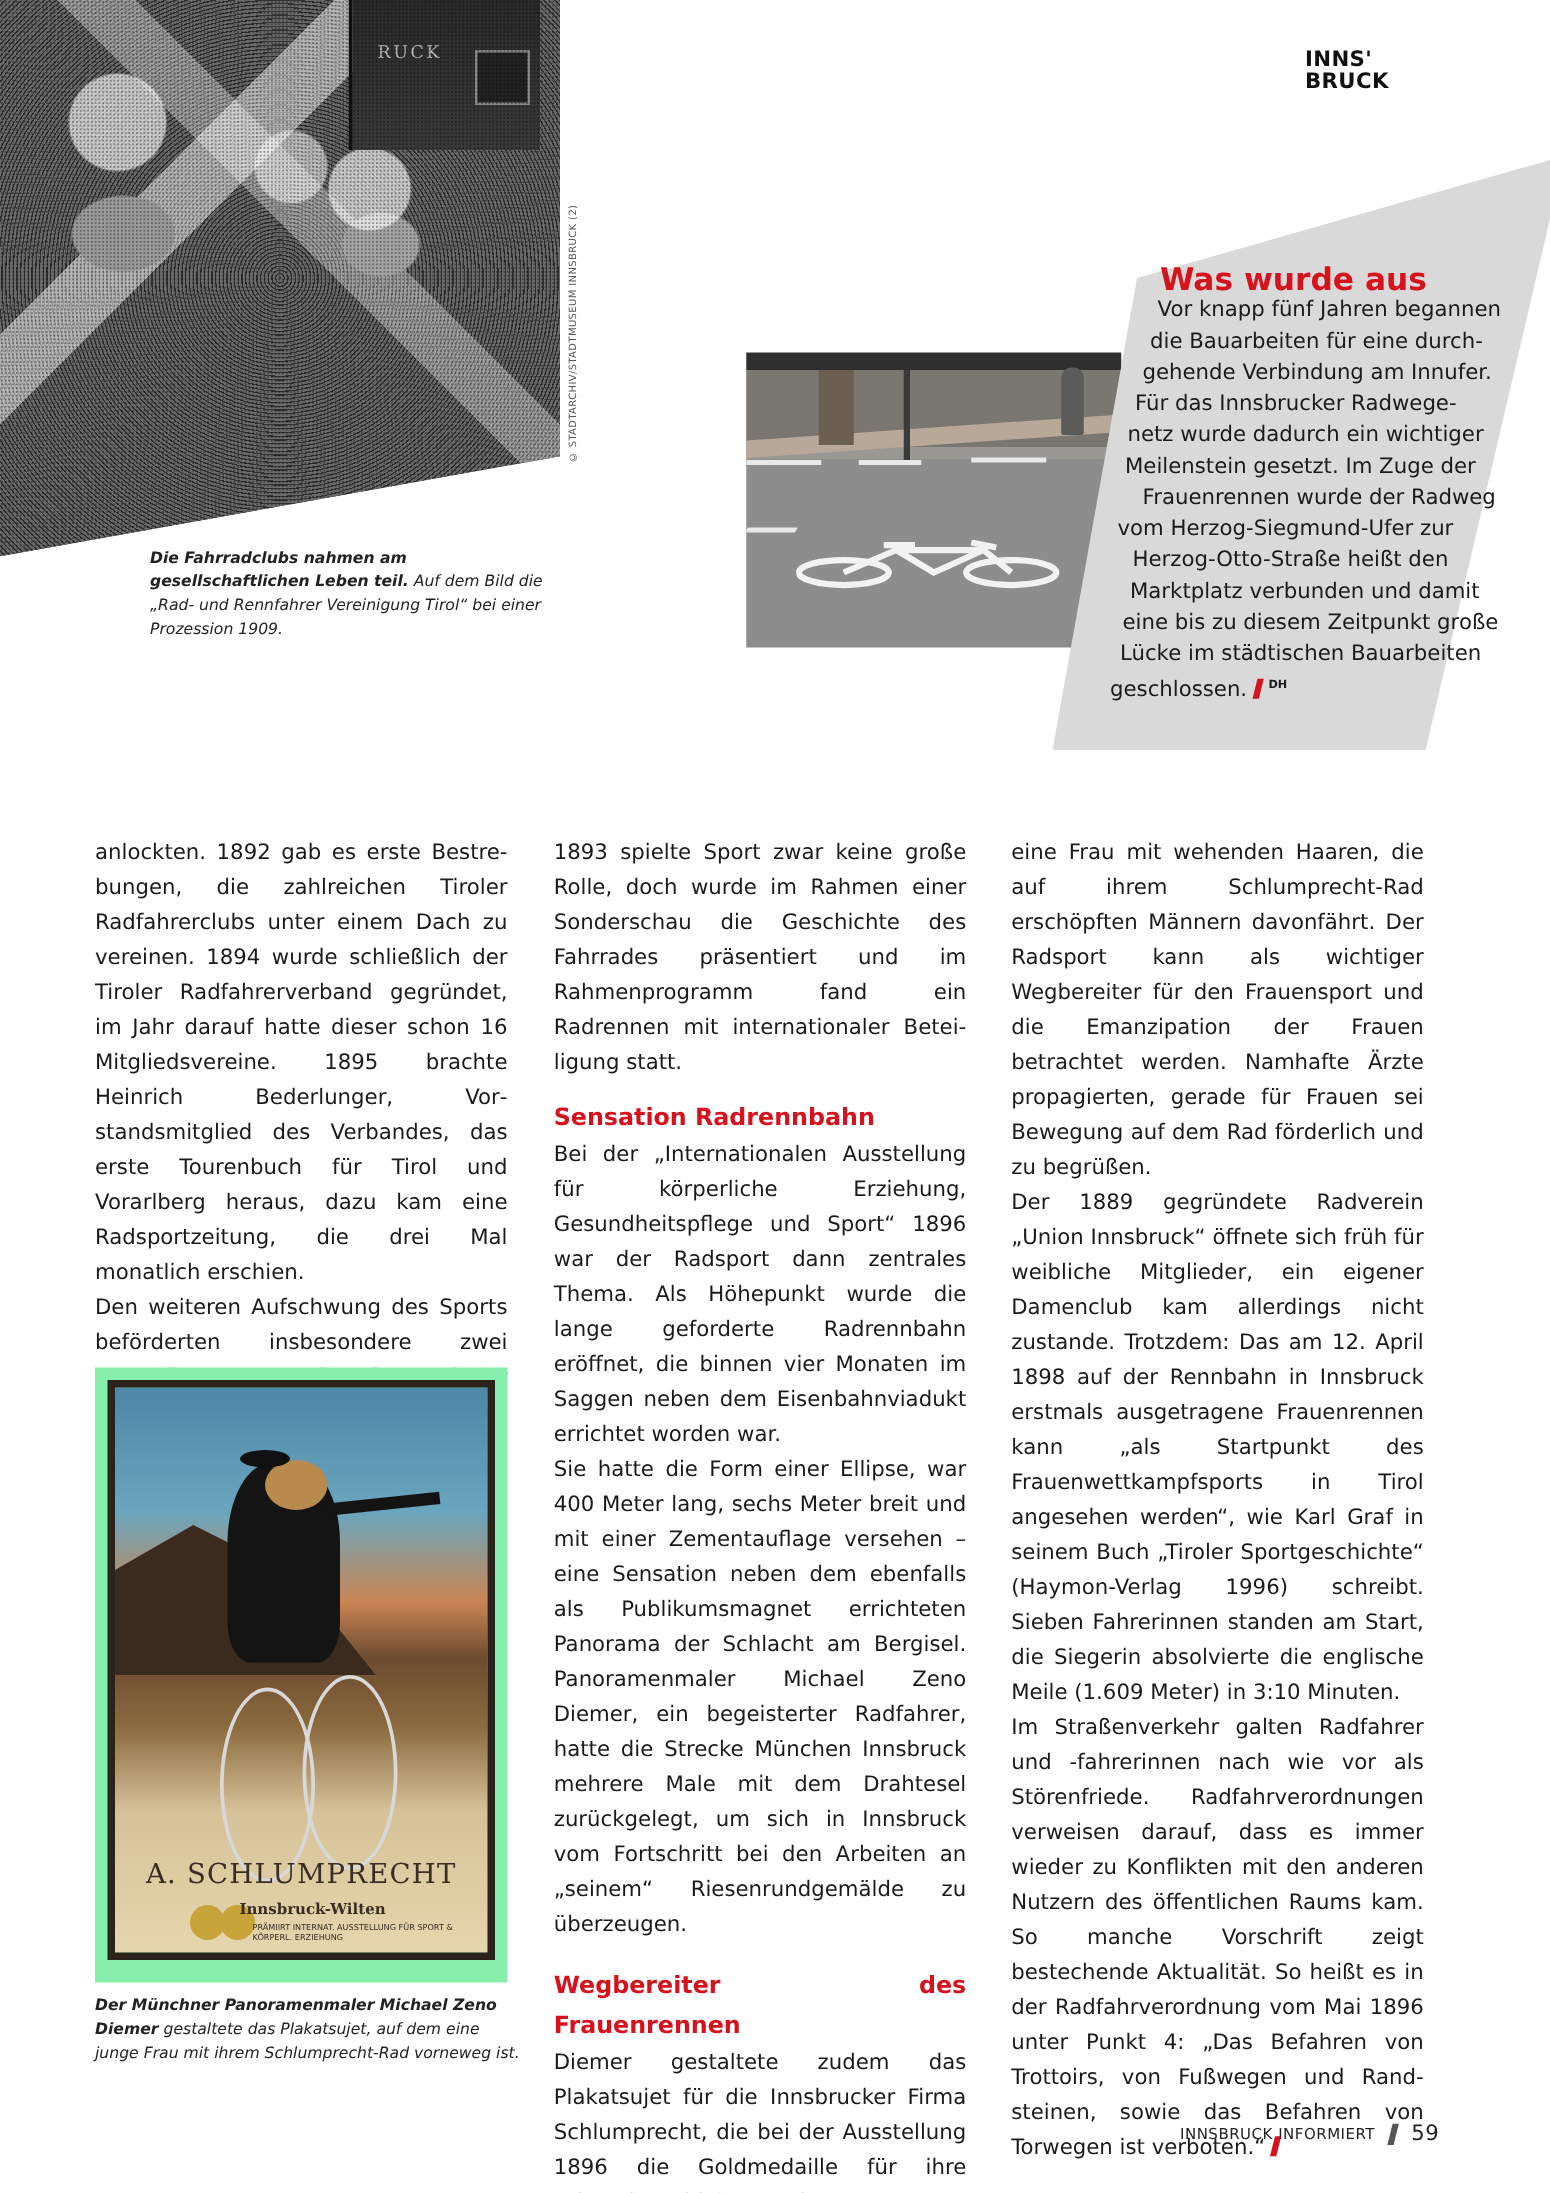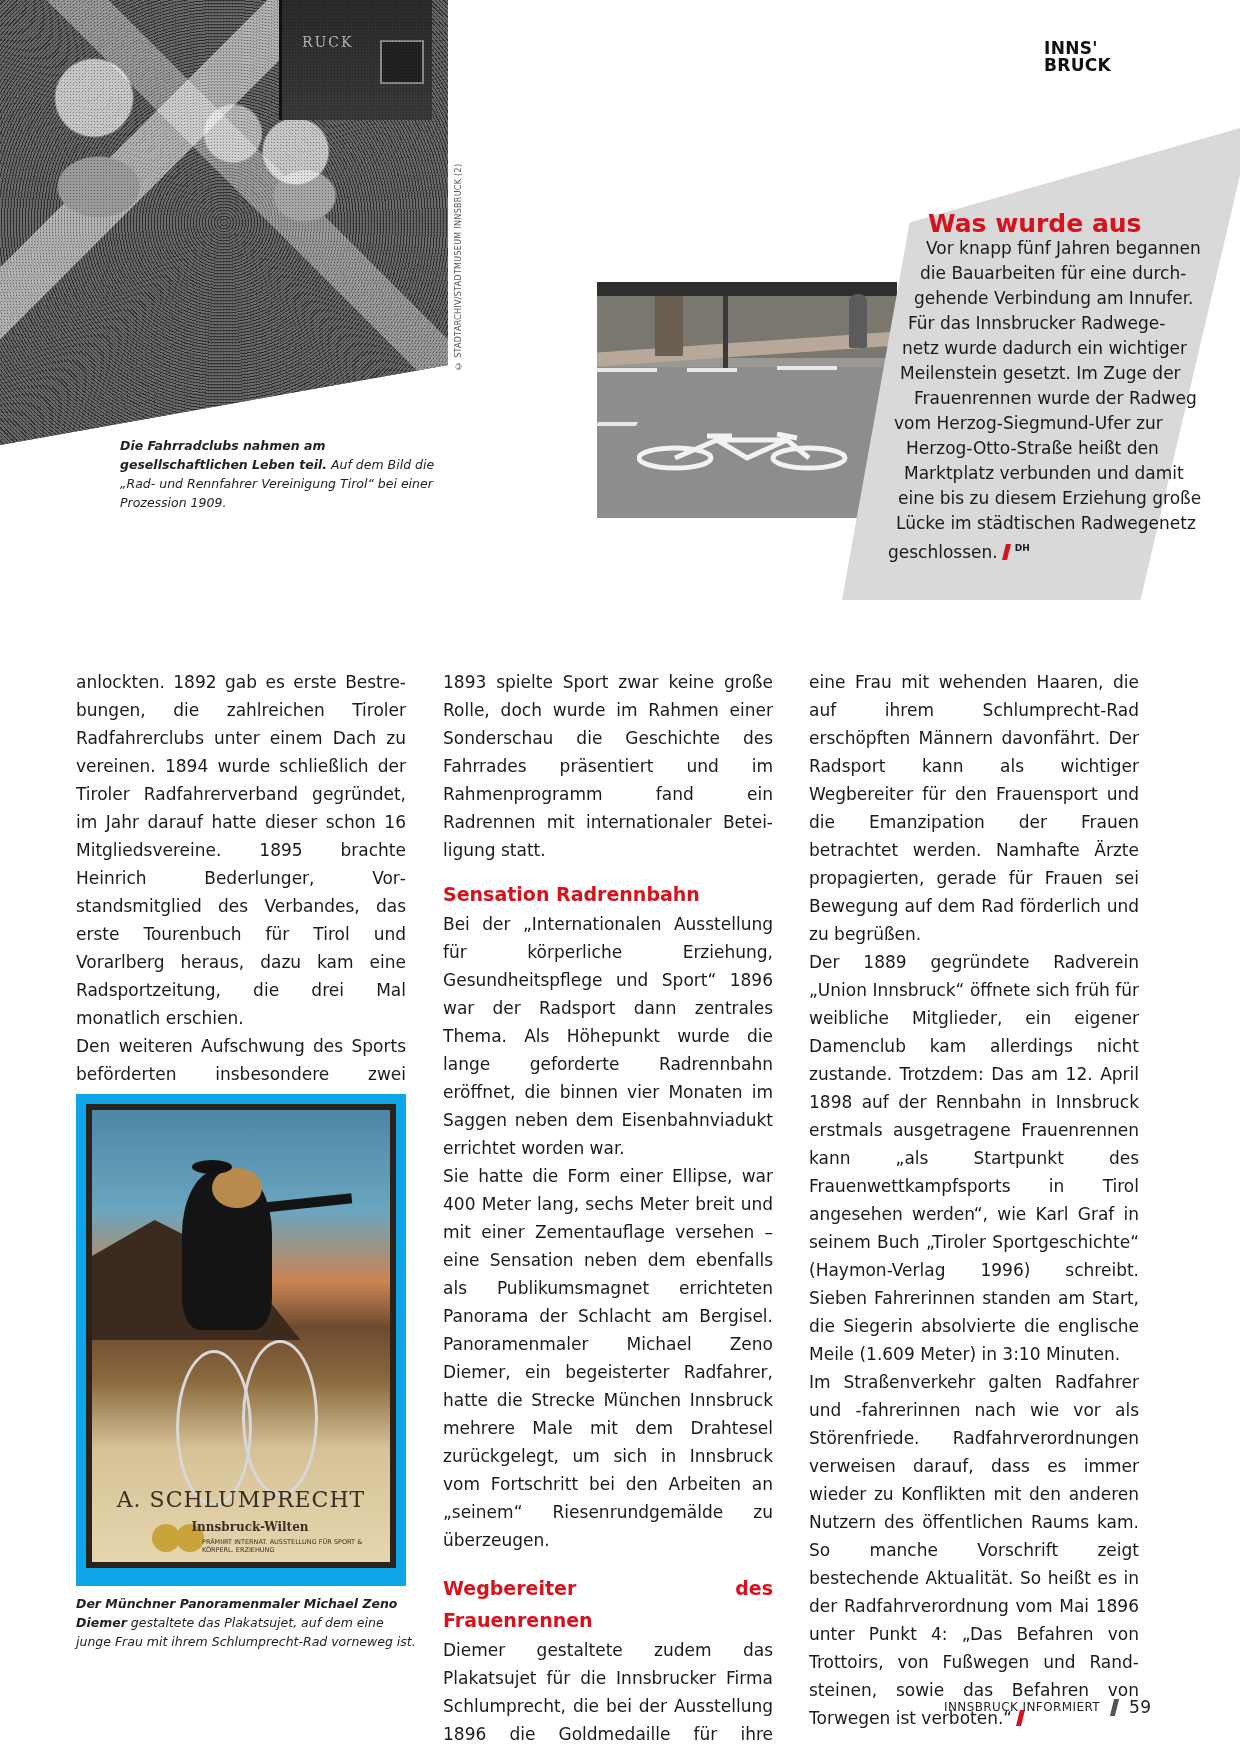--- a/index.html
+++ b/index.html
@@ -91,21 +91,21 @@
   .col-left { left: 76px; }
   .col-mid { left: 443px; }
   .col-right { left: 809px; }
   .col p { margin: 0; }
   .section-h {
     color: #d6121c; font-weight: bold; font-size: 19px; margin: 14px 0 0 0; line-height: 32px;
   }
   
   .poster {
     position: absolute; left: 76px; top: 1094px; width: 330px; height: 492px;
-    background: #0ea5e9; padding: 0;
+    background: #86efac; padding: 0;
   }
   .poster-inner {
     position: absolute; left: 10px; top: 10px; right: 10px; bottom: 18px;
     border: 6px solid #2a221b;
     background:
       linear-gradient(180deg, #4d86a6 0%, #6aa6bf 22%, #c98453 38%, #6d4b30 48%, #8b6a3e 60%, #d6c299 75%, #e6d6ad 100%);
     overflow: hidden;
   }
   .poster .mountain { position:absolute; left: 0; top: 110px; width: 70%; height: 120px; background: #3b2a1e; clip-path: polygon(0 30%, 30% 0, 70% 35%, 100% 100%, 0 100%); }
   .poster .rider { position:absolute; left: 90px; top: 60px; width: 90px; height: 160px; background: #141414; border-radius: 40% 40% 20% 20%; }
@@ -176,22 +176,22 @@
   <span class="info-line" style="margin-left:56px">Vor knapp fünf Jahren begannen</span>
   <span class="info-line" style="margin-left:50px">die Bauarbeiten für eine durch-</span>
   <span class="info-line" style="margin-left:44px">gehende Verbindung am Innufer.</span>
   <span class="info-line" style="margin-left:38px">Für das Innsbrucker Radwege-</span>
   <span class="info-line" style="margin-left:32px">netz wurde dadurch ein wichtiger</span>
   <span class="info-line" style="margin-left:30px">Meilenstein gesetzt. Im Zuge der</span>
   <span class="info-line" style="margin-left:44px">Frauenrennen wurde der Radweg</span>
   <span class="info-line" style="margin-left:24px">vom Herzog-Siegmund-Ufer zur</span>
   <span class="info-line" style="margin-left:36px">Herzog-Otto-Straße heißt den</span>
   <span class="info-line" style="margin-left:34px">Marktplatz verbunden und damit</span>
-  <span class="info-line" style="margin-left:28px">eine bis zu diesem Erziehung große</span>
-  <span class="info-line" style="margin-left:26px">Lücke im städtischen Radwegenetz</span>
+  <span class="info-line" style="margin-left:28px">eine bis zu diesem Zeitpunkt große</span>
+  <span class="info-line" style="margin-left:26px">Lücke im städtischen Bauarbeiten</span>
   <span class="info-line" style="margin-left:18px"><span>geschlossen.</span><span class="red-slash"></span><span class="author">DH</span></span>
 </div>
 
 <div class="col col-left">
   <p>anlockten. 1892 gab es erste Bestre­bungen, die zahlreichen Tiroler Radfah­rerclubs unter einem Dach zu vereinen. 1894 wurde schließlich der Tiroler Rad­fahrerverband gegründet, im Jahr darauf hatte dieser schon 16 Mitgliedsvereine. 1895 brachte Heinrich Bederlunger, Vor­standsmitglied des Verbandes, das erste Tourenbuch für Tirol und Vorarlberg her­aus, dazu kam eine Radsportzeitung, die drei Mal monatlich erschien.</p>
   <p>Den weiteren Aufschwung des Sports be­förderten insbesondere zwei Ausstellun­gen. Bei der Tiroler Landesausstellung</p>
 </div>
 
 <div class="poster">
   <div class="poster-inner">

